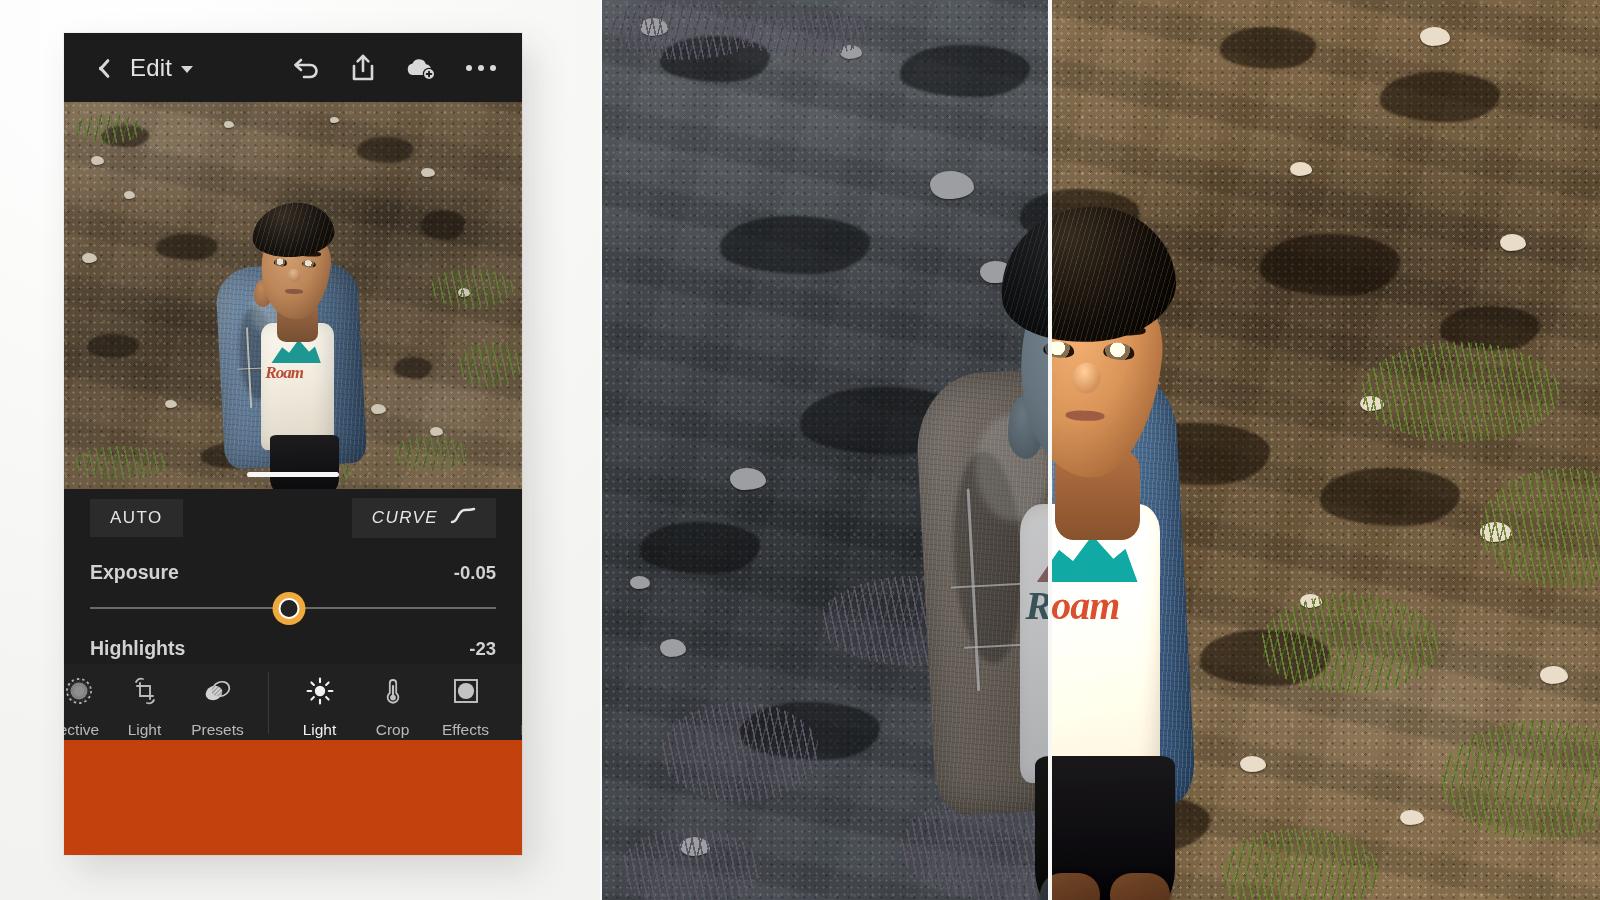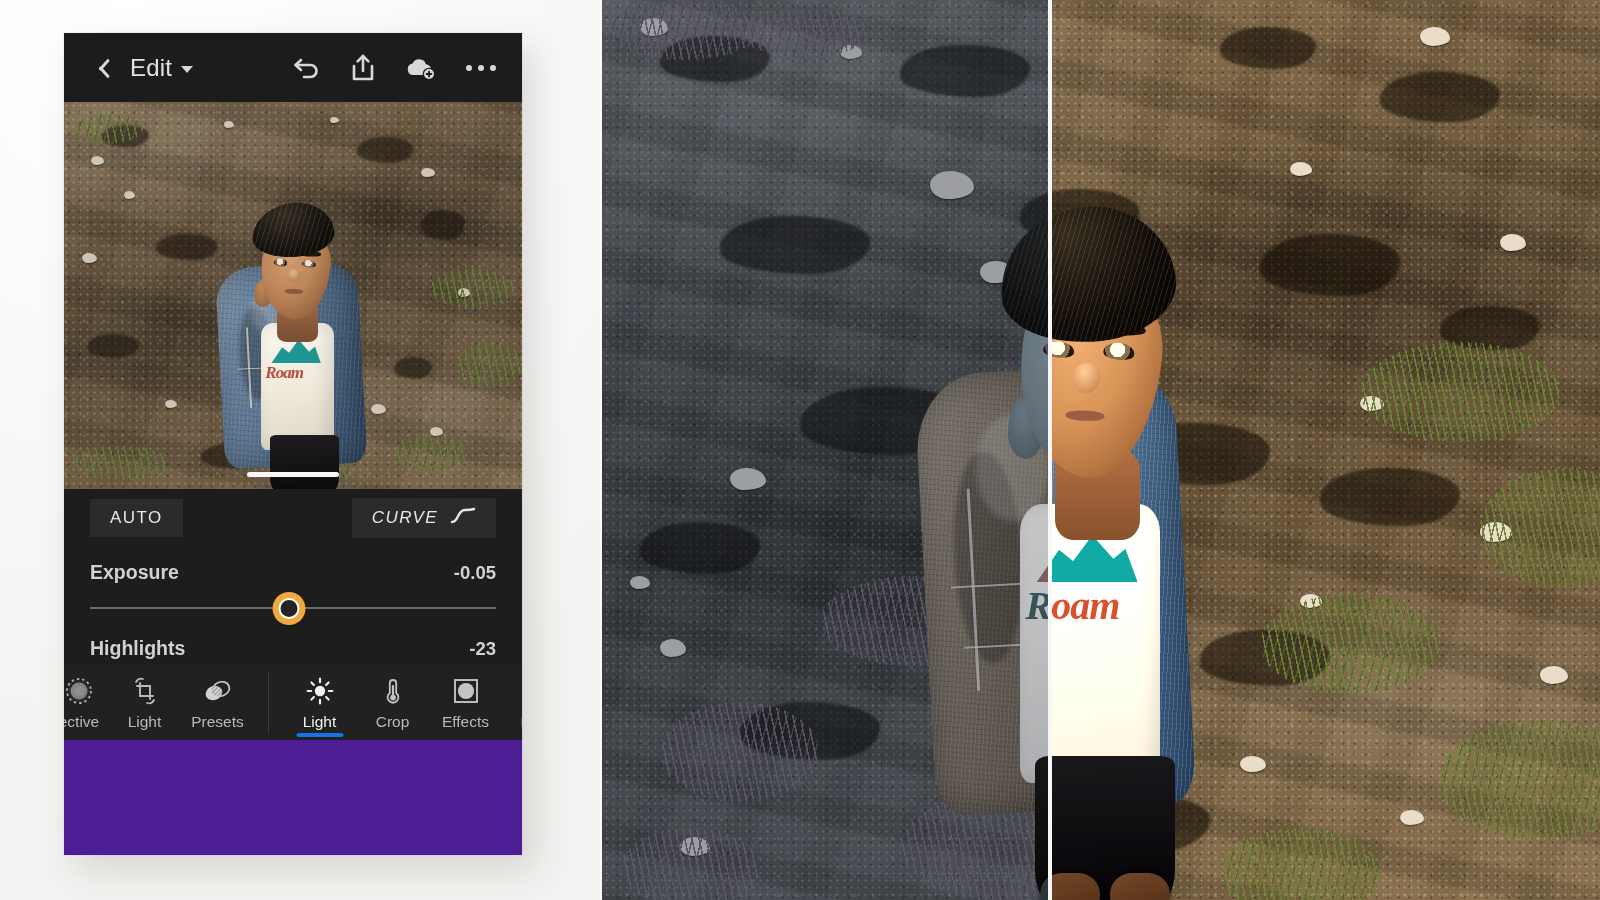--- a/index.html
+++ b/index.html
@@ -16,21 +16,21 @@
 
   
   #stage:before{
     content:""; position:absolute; inset:0;
     background:radial-gradient(circle at 8% 4%, #ffffff 0%, #f3f3f1 42%, #eeeeec 100%);
   }
 
   
   #phone {
     position:absolute; left:64px; top:33px; width:458px; height:822px;
-    background:#4c1d95; overflow:hidden;
+    background:#c2410c; overflow:hidden;
     box-shadow: 0 0 0 1px rgba(0,0,0,.04), 12px 14px 34px rgba(60,55,50,.16);
   }
 
   
   .topbar {
     height:69px; background:#1c1c1c; display:flex; align-items:center;
     padding:0 26px 0 22px; position:relative;
   }
   .tb-back { width:30px; height:30px; position:relative; cursor:pointer; flex:0 0 auto; }
   .tb-back:before, .tb-back:after{
@@ -100,21 +100,21 @@
   .toolbar{
     position:absolute; left:0; bottom:0; width:100%; height:76px;
     background:#212121; display:flex; align-items:flex-start; padding-top:6px;
     overflow:hidden;
   }
   .tool{
     flex:0 0 auto; width:73px; text-align:center; color:#b9b9b9; cursor:pointer;
     position:relative; padding-top:4px;
   }
   .tool .ti{ height:34px; display:flex; align-items:center; justify-content:center; }
-  .tool .tl{ font-size:15.5px; margin-top:5px; display:block; }
+  .tool .tl{ font-size:15.5px; margin-top:13px; display:block; }
   .tool.sel{ color:#f2f2f2; }
   .tool.sel .underline{
     position:absolute; left:50%; transform:translateX(-50%); bottom:-6px;
     width:47px; height:4px; background:#1473e6; border-radius:2px;
   }
   .divline{
     width:1px; height:62px; background:#3a3a3a; margin:2px 14px 0 14px; flex:0 0 auto;
   }
 
   

